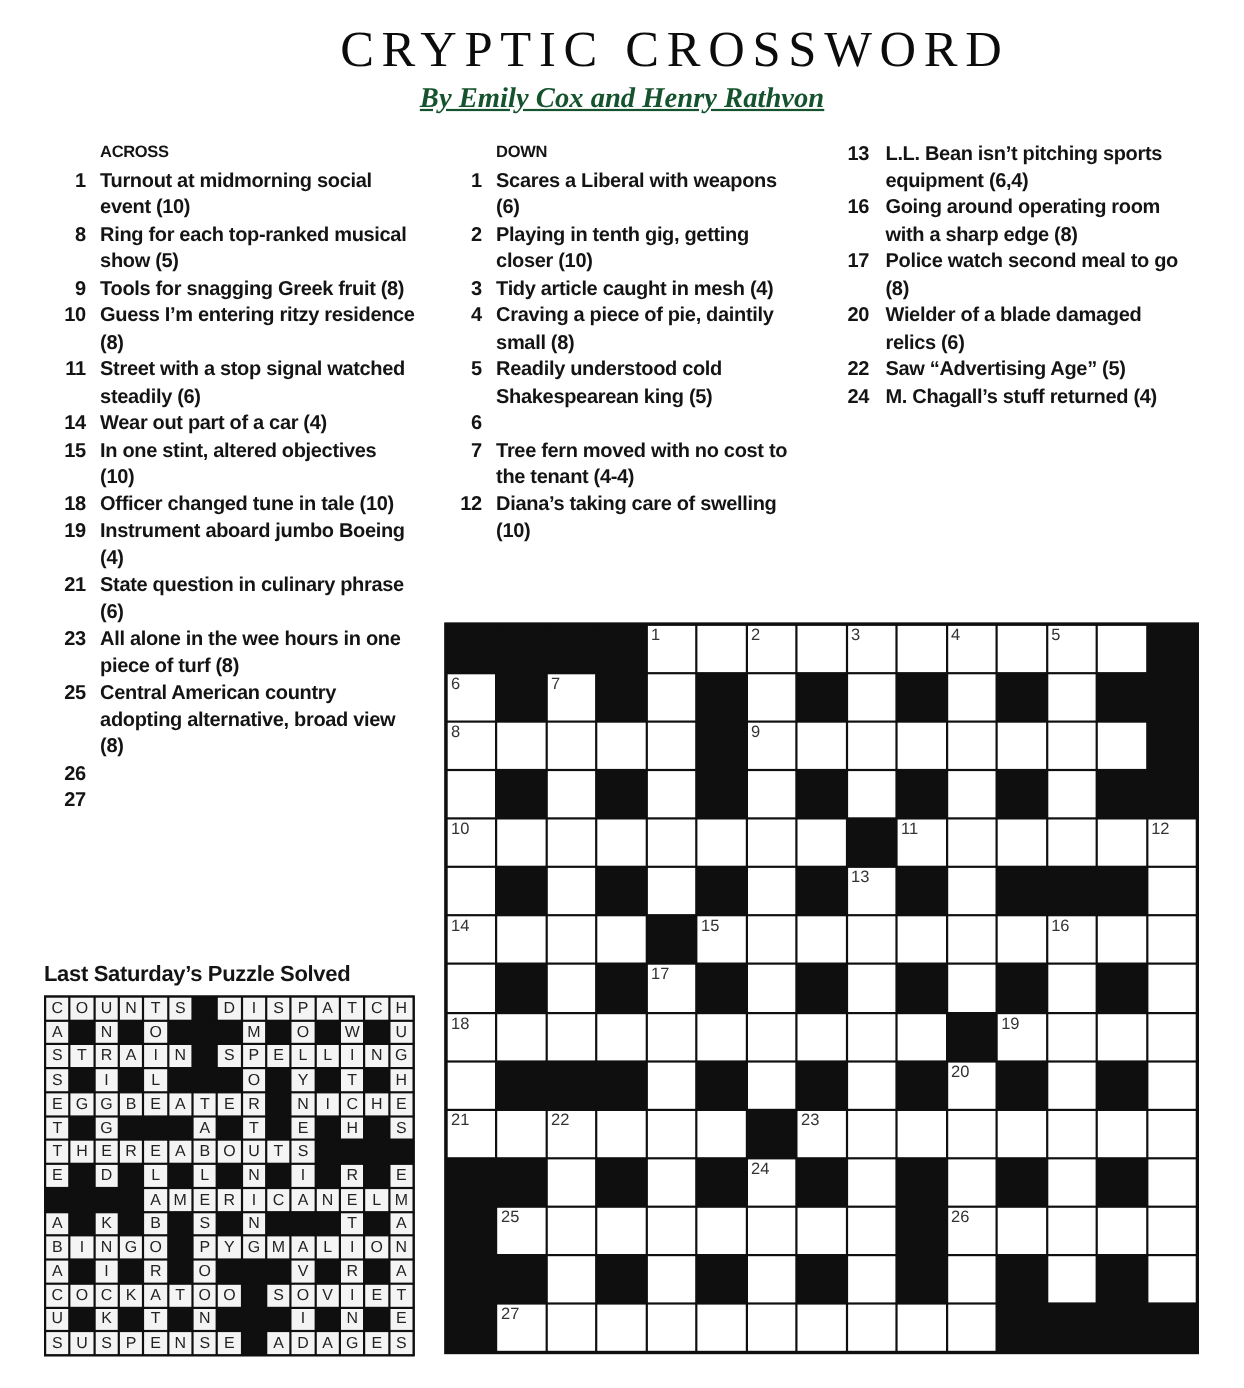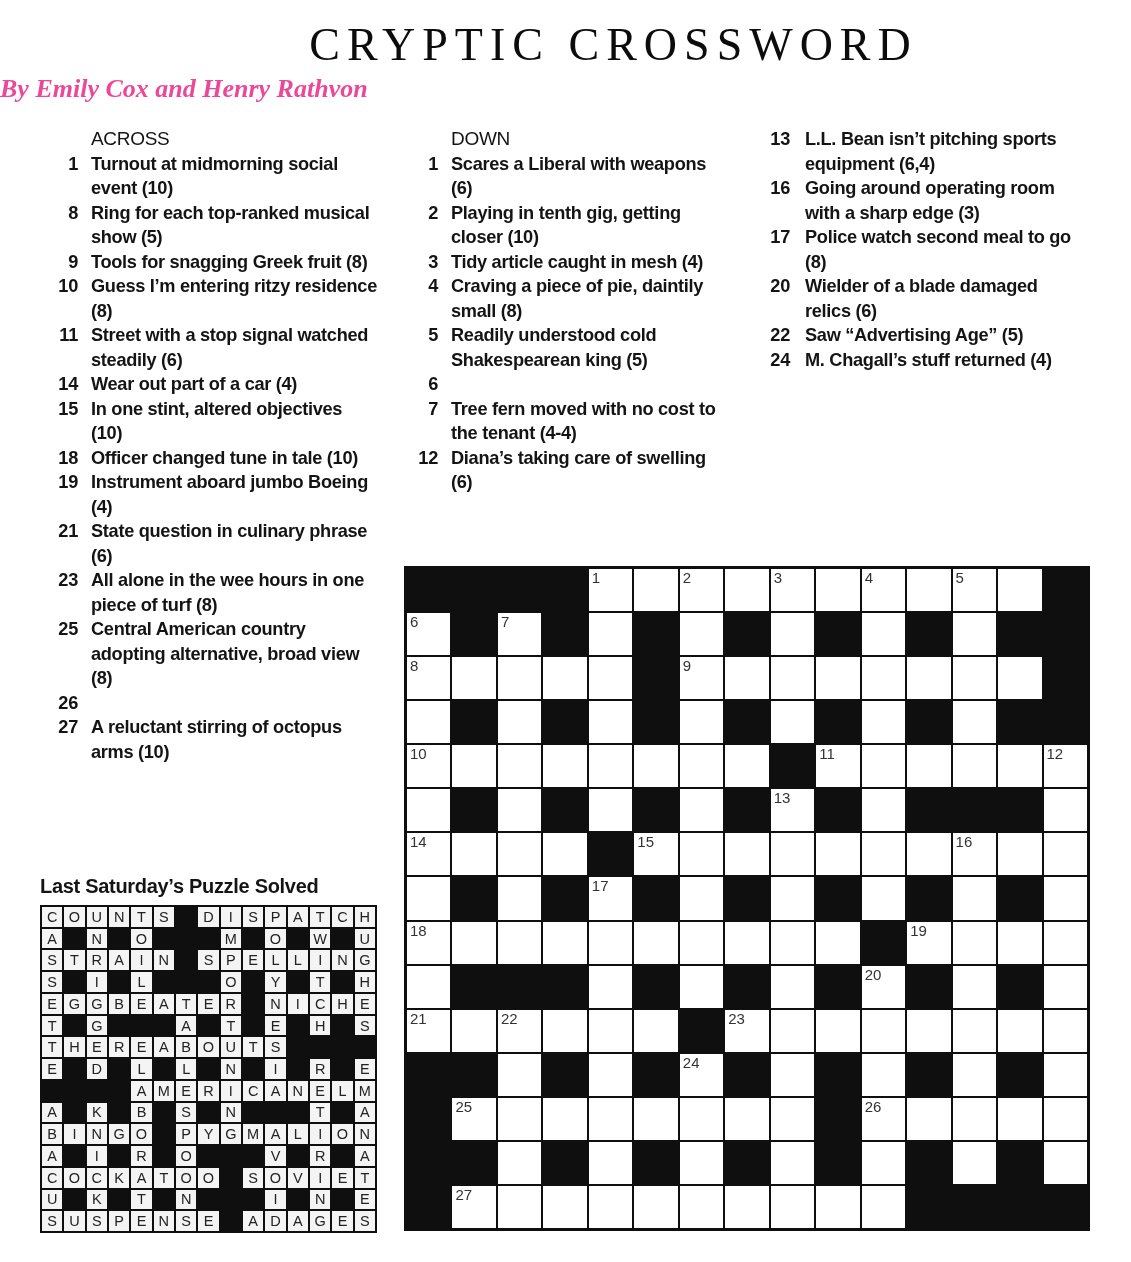--- a/index.html
+++ b/index.html
@@ -6,30 +6,30 @@
   body{
     width:1131px;height:1262px;position:relative;background:#ffffff;
     font-family:"Liberation Sans",sans-serif;color:#111;overflow:hidden;
   }
   .page-title{
     position:absolute;top:18px;left:0;width:100%;text-align:center;
     font-family:"Liberation Serif",serif;font-weight:500;font-size:46px;
     letter-spacing:7px;color:#0c0c0c;white-space:nowrap;margin-left:48px;
   }
   .byline{
-    position:absolute;top:74px;left:0;width:100%;text-align:left;
+    position:absolute;top:74px;left:0;width:100%;text-align:center;
     font-family:"Liberation Serif",serif;font-style:italic;font-weight:bold;
-    font-size:26px;color:#ec4899;
+    font-size:26px;color:#14532d;text-decoration:underline;
   }
   .clue-col{position:absolute;top:127px;}
   #col-across{left:45px;width:332px;}
   #col-down1{left:405px;width:318px;}
   #col-down2{left:748px;width:340px;}
   .clue-header{
-    font-weight:normal;font-size:19px;line-height:24.5px;padding-left:46px;
+    font-weight:bold;font-size:15px;line-height:24.5px;padding-left:46px;
     letter-spacing:-0.3px;color:#141414;
   }
   .clue{display:flex;font-weight:bold;font-size:18.2px;line-height:24.5px;
     letter-spacing:-0.3px;color:#141414;}
   .cnum{flex:none;width:33px;text-align:right;padding-right:13px;}
   #col-down2 .cnum{width:42px;padding-right:15px;}
   .ctext{flex:1;}
   .solved-caption{
     position:absolute;left:40px;top:875px;width:338px;
     font-size:20px;font-weight:bold;letter-spacing:-0.3px;color:#141414;
@@ -113,21 +113,20 @@
       </div>
       <div class="clue">
         <span class="cnum">25</span>
         <span class="ctext">Central American country adopting alternative, broad view (8)</span>
       </div>
       <div class="clue">
         <span class="cnum">26</span>
       </div>
       <div class="clue">
         <span class="cnum">27</span>
-        <span class="ctext">A reluctant stirring of octopus arms (10)</span>
       </div>
     </div>
 </div>
 
 <div class="clue-col" id="col-down1">
   <div class="clue-header">DOWN</div>
   <div id="down-list-1">
       <div class="clue">
         <span class="cnum">1</span>
         <span class="ctext">Scares a Liberal with weapons (6)</span>
@@ -150,34 +149,34 @@
       </div>
       <div class="clue">
         <span class="cnum">6</span>
       </div>
       <div class="clue">
         <span class="cnum">7</span>
         <span class="ctext">Tree fern moved with no cost to the tenant (4-4)</span>
       </div>
       <div class="clue">
         <span class="cnum">12</span>
-        <span class="ctext">Diana’s taking care of swelling (6)</span>
+        <span class="ctext">Diana’s taking care of swelling (10)</span>
       </div>
     </div>
 </div>
 
 <div class="clue-col" id="col-down2">
   <div id="down-list-2">
       <div class="clue">
         <span class="cnum">13</span>
         <span class="ctext">L.L. Bean isn’t pitching sports equipment (6,4)</span>
       </div>
       <div class="clue">
         <span class="cnum">16</span>
-        <span class="ctext">Going around operating room with a sharp edge (3)</span>
+        <span class="ctext">Going around operating room with a sharp edge (8)</span>
       </div>
       <div class="clue">
         <span class="cnum">17</span>
         <span class="ctext">Police watch second meal to go (8)</span>
       </div>
       <div class="clue">
         <span class="cnum">20</span>
         <span class="ctext">Wielder of a blade damaged relics (6)</span>
       </div>
       <div class="clue">

